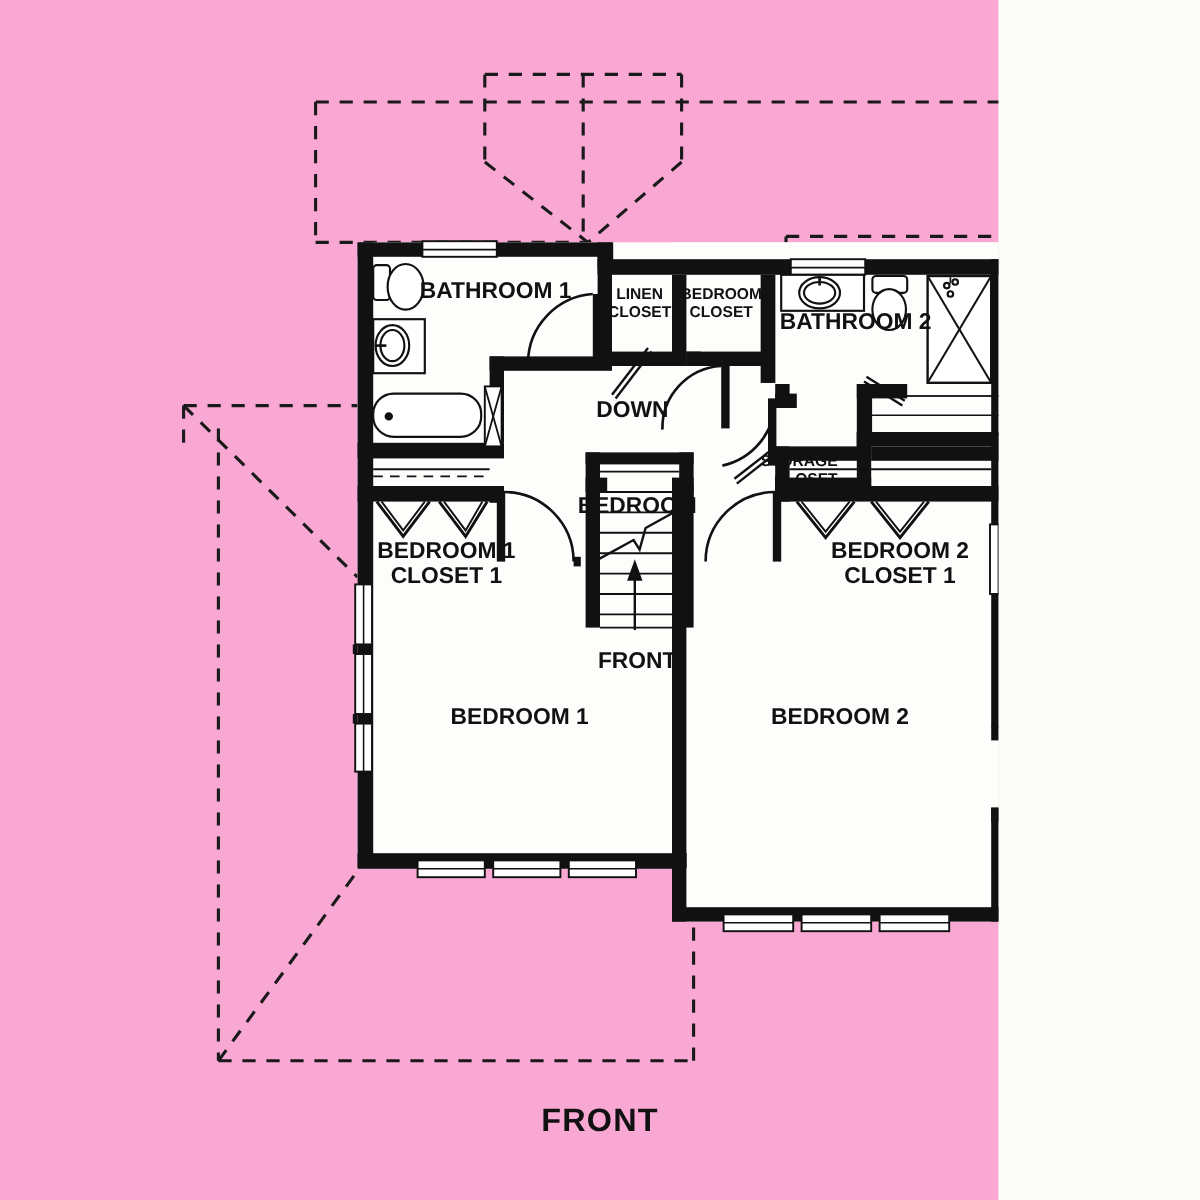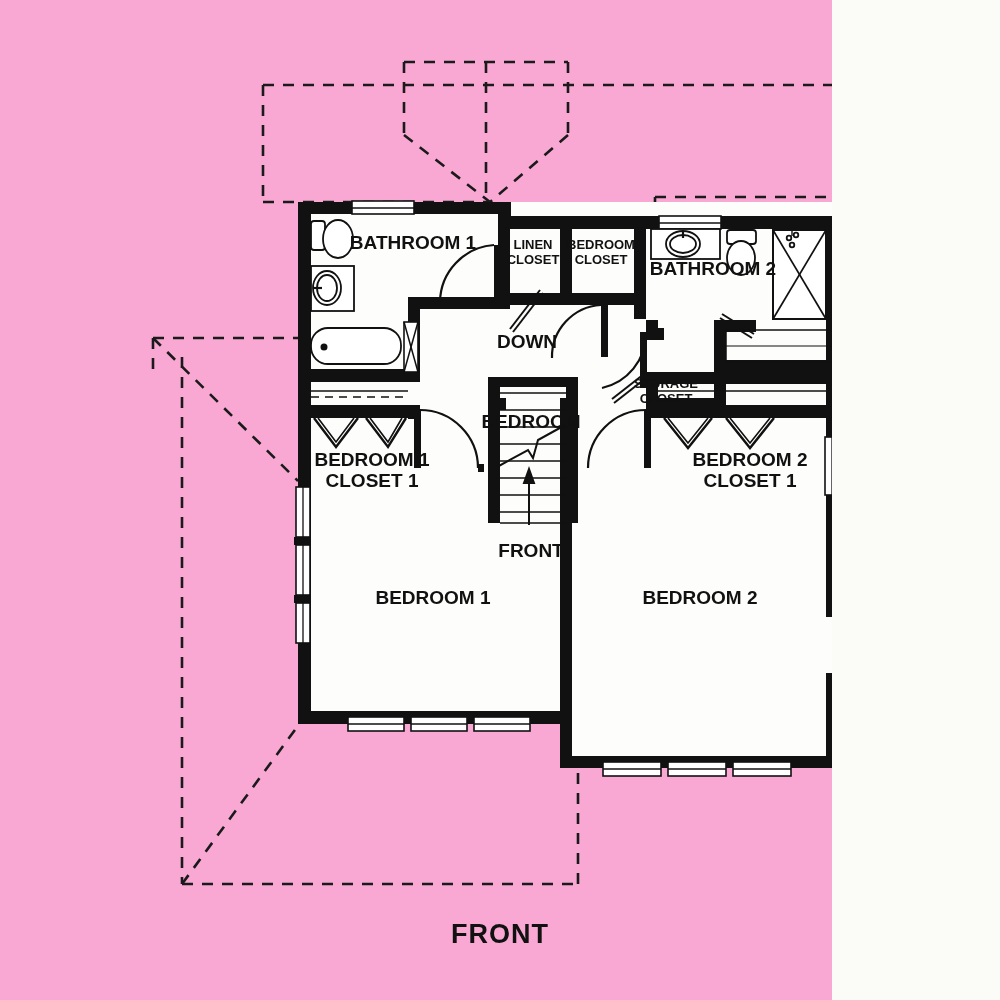--- a/index.html
+++ b/index.html
@@ -340,21 +340,21 @@
   </div>
 
   <div class="lbl sz-room" style="left:713px;top:269px;text-align:center;">
     <span>BATHROOM 2</span>
   </div>
 
   <div class="lbl sz-room" style="left:527px;top:342px;">
     <span>DOWN</span>
   </div>
 
-  <div class="lbl sz-xs" style="left:666px;top:392px;">
+  <div class="lbl sz-xs" style="left:666px;top:392px;text-align:right;">
     <span>STORAGE</span>
     <span class="l2">CLOSET</span>
   </div>
 
   <div class="lbl sz-room" style="left:531px;top:422px;">
     <span>BEDROOM</span>
   </div>
 
   <div class="lbl sz-room" style="left:372px;top:470px;">
     <span>BEDROOM 1</span>

